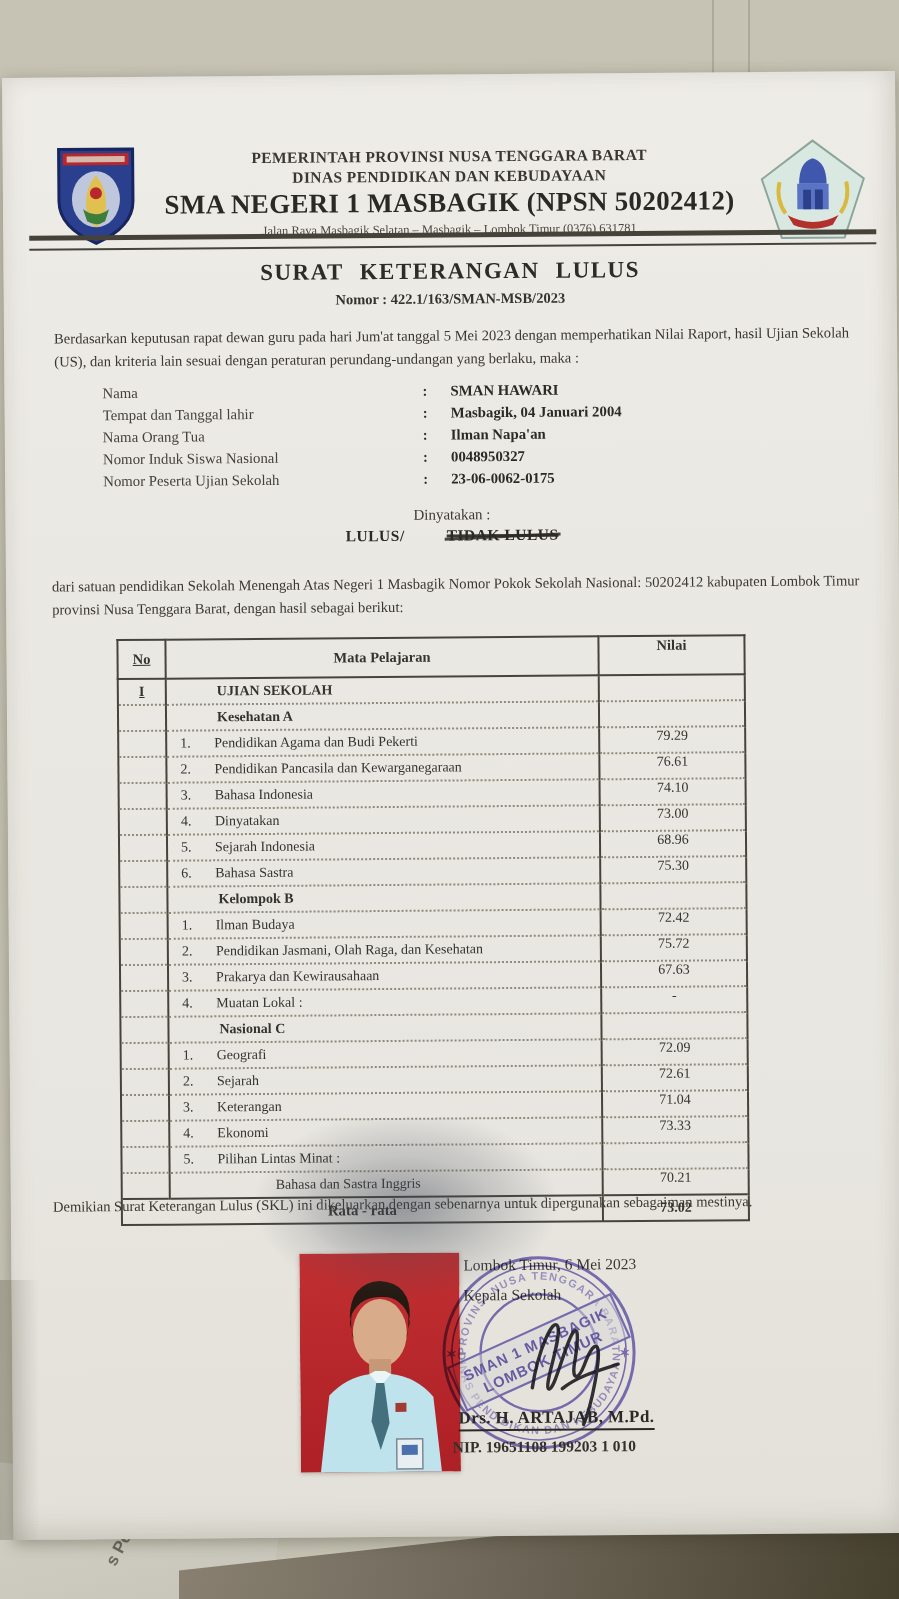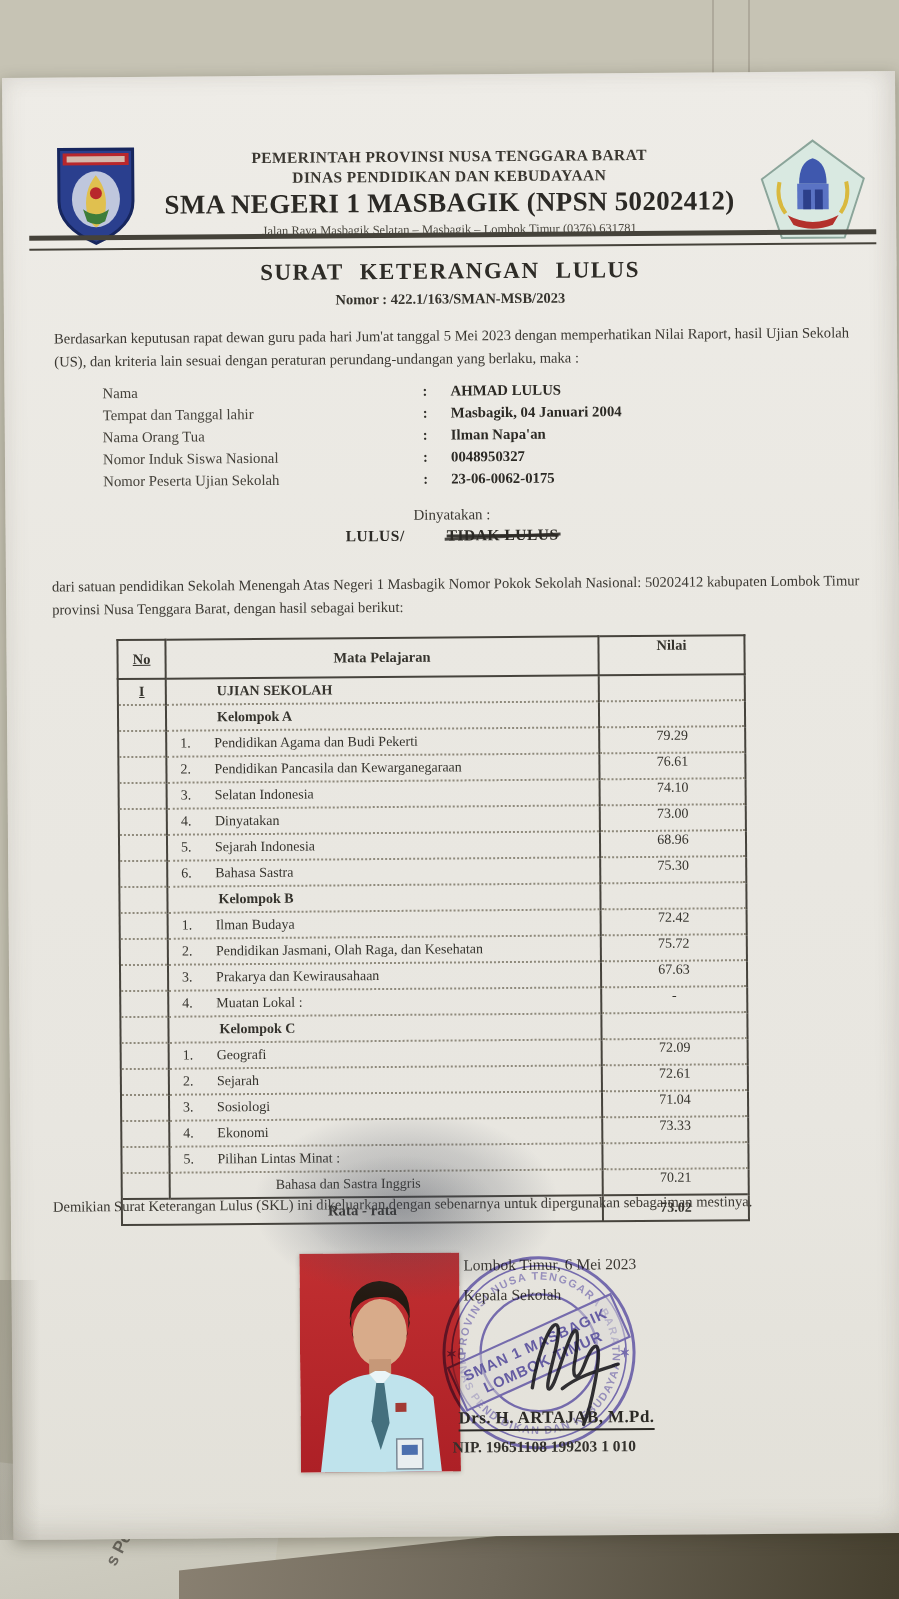--- a/index.html
+++ b/index.html
@@ -142,21 +142,21 @@
 
   <div class="doc-title">SURAT KETERANGAN LULUS</div>
   <div class="doc-number">Nomor : 422.1/163/SMAN-MSB/2023</div>
 
   <div class="para intro">Berdasarkan keputusan rapat dewan guru pada hari Jum'at tanggal 5 Mei 2023 dengan memperhatikan Nilai Raport, hasil Ujian Sekolah (US), dan kriteria lain sesuai dengan peraturan perundang-undangan yang berlaku, maka :</div>
 
   <div class="fields">
     <div class="frow">
       <span class="flabel">Nama</span>
       <span class="fcolon">:</span>
-      <span class="fvalue">AHMAD LULUS</span>
+      <span class="fvalue">SMAN HAWARI</span>
     </div>
     <div class="frow">
       <span class="flabel">Tempat dan Tanggal lahir</span>
       <span class="fcolon">:</span>
       <span class="fvalue">Masbagik, 04 Januari 2004</span>
     </div>
     <div class="frow">
       <span class="flabel">Nama Orang Tua</span>
       <span class="fcolon">:</span>
       <span class="fvalue">Ilman Napa'an</span>
@@ -192,36 +192,36 @@
         </tr>
       </thead>
       <tbody id="grades-tbody">
           <tr class="row-section">
             <td class="c-no">I</td>
             <td class="c-subj"><span class="num"></span><span class="subj-text">UJIAN SEKOLAH</span></td>
             <td class="c-score"></td>
           </tr>
           <tr class="row-group">
             <td class="c-no"></td>
-            <td class="c-subj"><span class="num"></span><span class="subj-text">Kelompok A</span></td>
+            <td class="c-subj"><span class="num"></span><span class="subj-text">Kesehatan A</span></td>
             <td class="c-score"></td>
           </tr>
           <tr class="row-subject">
             <td class="c-no"></td>
             <td class="c-subj"><span class="num">1.</span><span class="subj-text">Pendidikan Agama dan Budi Pekerti</span></td>
             <td class="c-score">79.29</td>
           </tr>
           <tr class="row-subject">
             <td class="c-no"></td>
             <td class="c-subj"><span class="num">2.</span><span class="subj-text">Pendidikan Pancasila dan Kewarganegaraan</span></td>
             <td class="c-score">76.61</td>
           </tr>
           <tr class="row-subject">
             <td class="c-no"></td>
-            <td class="c-subj"><span class="num">3.</span><span class="subj-text">Selatan Indonesia</span></td>
+            <td class="c-subj"><span class="num">3.</span><span class="subj-text">Bahasa Indonesia</span></td>
             <td class="c-score">74.10</td>
           </tr>
           <tr class="row-subject">
             <td class="c-no"></td>
             <td class="c-subj"><span class="num">4.</span><span class="subj-text">Dinyatakan</span></td>
             <td class="c-score">73.00</td>
           </tr>
           <tr class="row-subject">
             <td class="c-no"></td>
             <td class="c-subj"><span class="num">5.</span><span class="subj-text">Sejarah Indonesia</span></td>
@@ -252,36 +252,36 @@
             <td class="c-subj"><span class="num">3.</span><span class="subj-text">Prakarya dan Kewirausahaan</span></td>
             <td class="c-score">67.63</td>
           </tr>
           <tr class="row-subject">
             <td class="c-no"></td>
             <td class="c-subj"><span class="num">4.</span><span class="subj-text">Muatan Lokal :</span></td>
             <td class="c-score">-</td>
           </tr>
           <tr class="row-group">
             <td class="c-no"></td>
-            <td class="c-subj"><span class="num"></span><span class="subj-text">Kelompok C</span></td>
+            <td class="c-subj"><span class="num"></span><span class="subj-text">Nasional C</span></td>
             <td class="c-score"></td>
           </tr>
           <tr class="row-subject">
             <td class="c-no"></td>
             <td class="c-subj"><span class="num">1.</span><span class="subj-text">Geografi</span></td>
             <td class="c-score">72.09</td>
           </tr>
           <tr class="row-subject">
             <td class="c-no"></td>
             <td class="c-subj"><span class="num">2.</span><span class="subj-text">Sejarah</span></td>
             <td class="c-score">72.61</td>
           </tr>
           <tr class="row-subject">
             <td class="c-no"></td>
-            <td class="c-subj"><span class="num">3.</span><span class="subj-text">Sosiologi</span></td>
+            <td class="c-subj"><span class="num">3.</span><span class="subj-text">Keterangan</span></td>
             <td class="c-score">71.04</td>
           </tr>
           <tr class="row-subject">
             <td class="c-no"></td>
             <td class="c-subj"><span class="num">4.</span><span class="subj-text">Ekonomi</span></td>
             <td class="c-score">73.33</td>
           </tr>
           <tr class="row-subject">
             <td class="c-no"></td>
             <td class="c-subj"><span class="num">5.</span><span class="subj-text">Pilihan Lintas Minat :</span></td>

